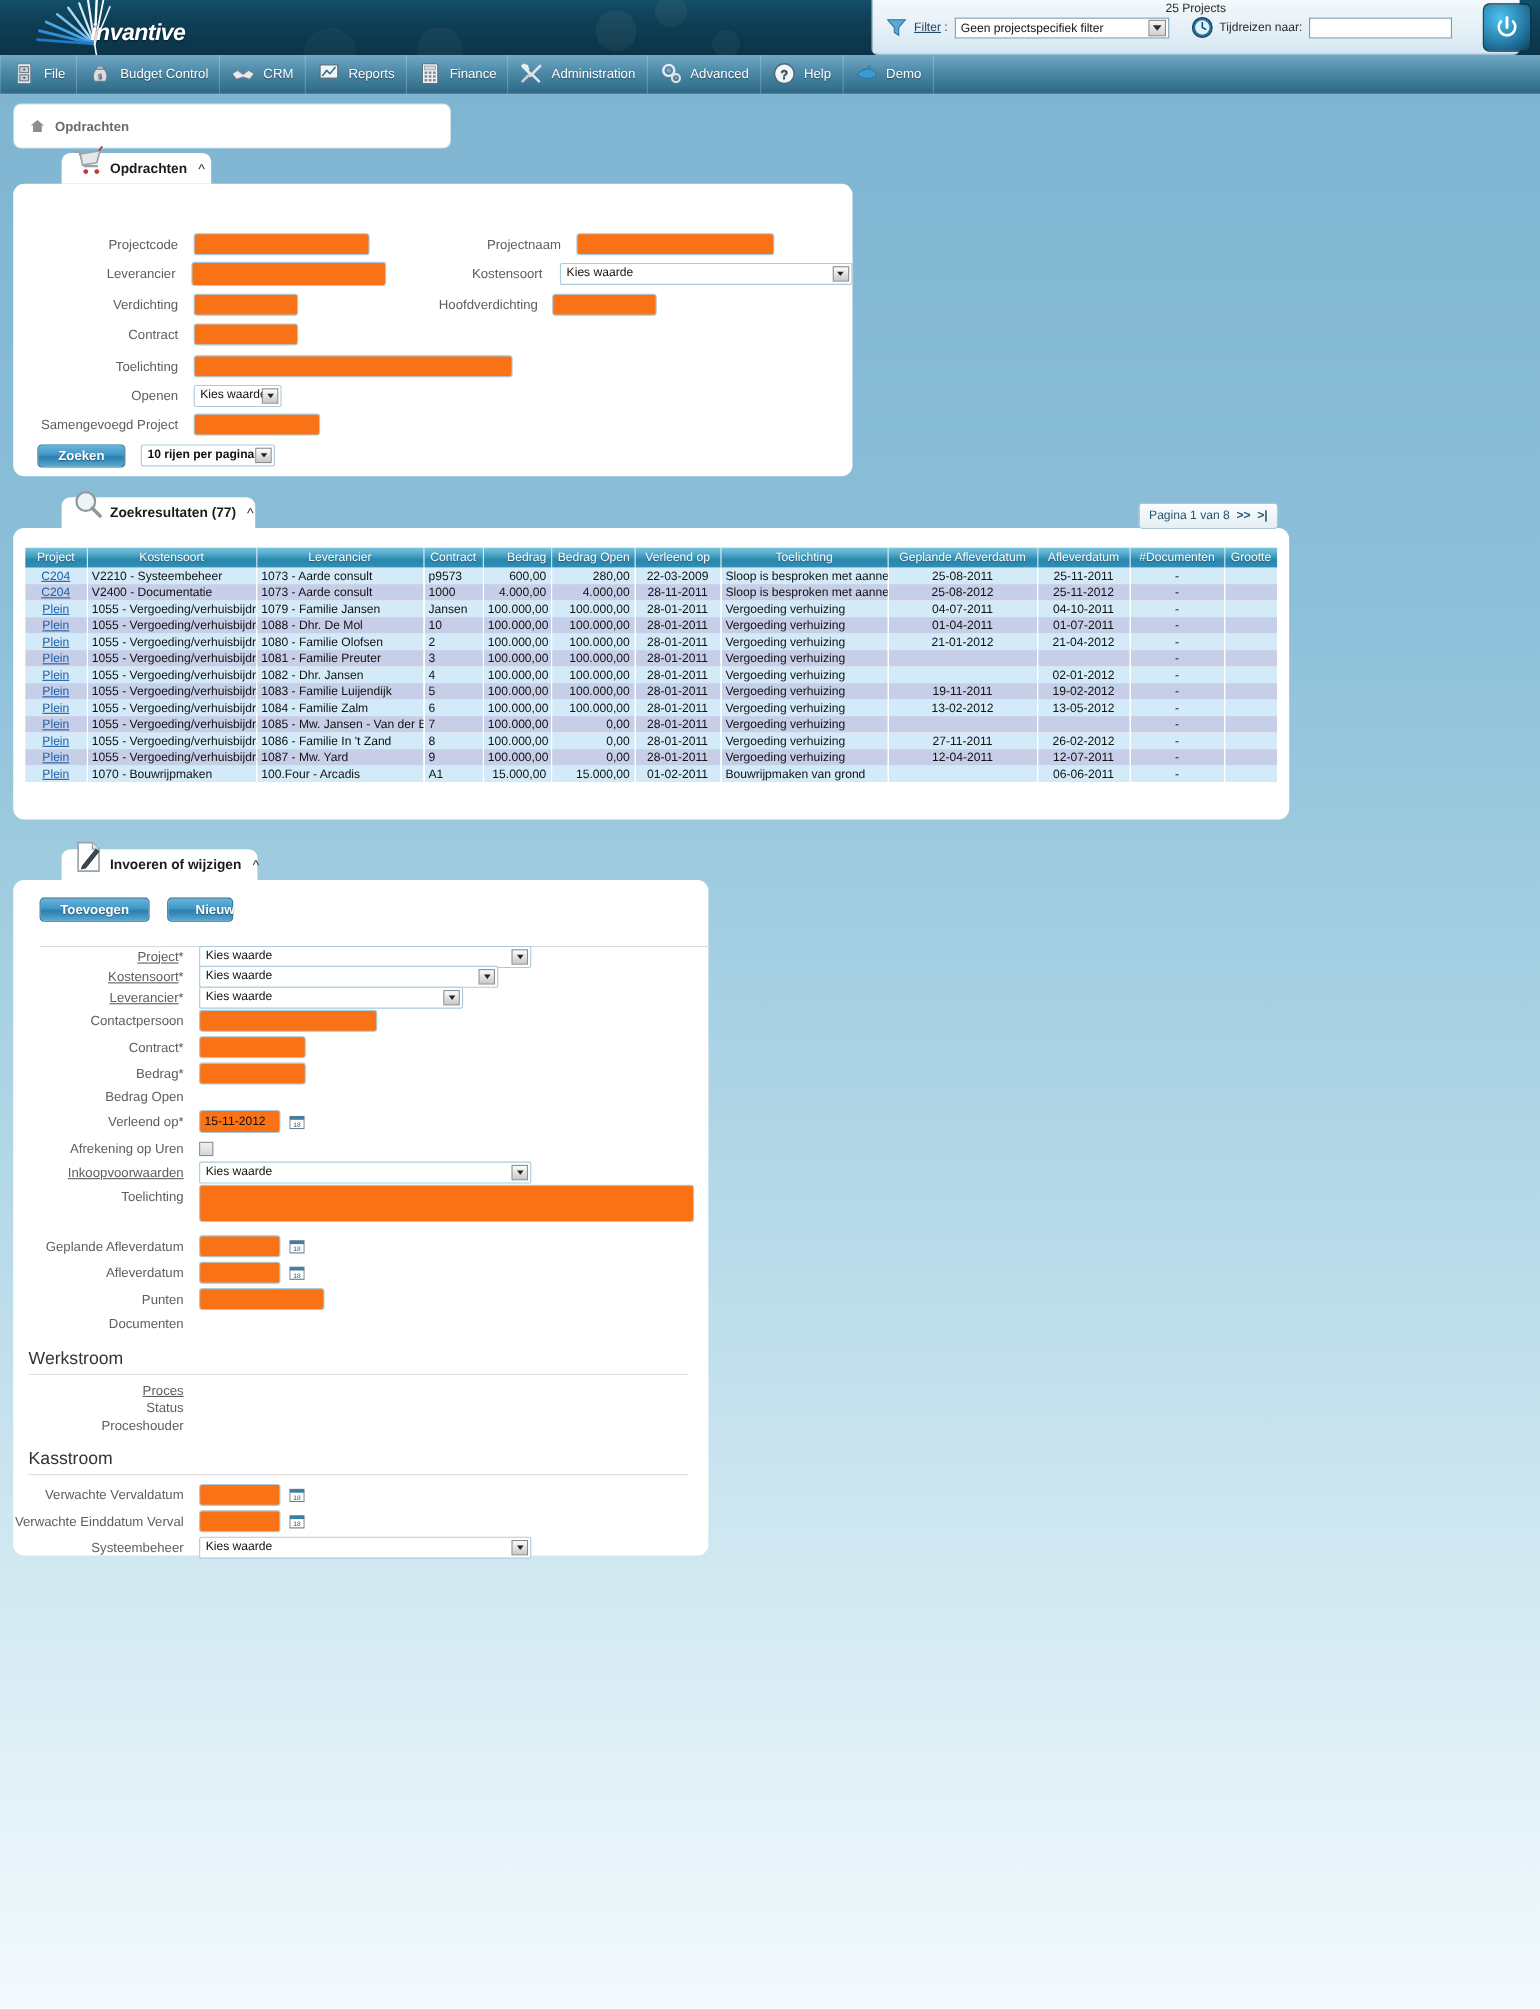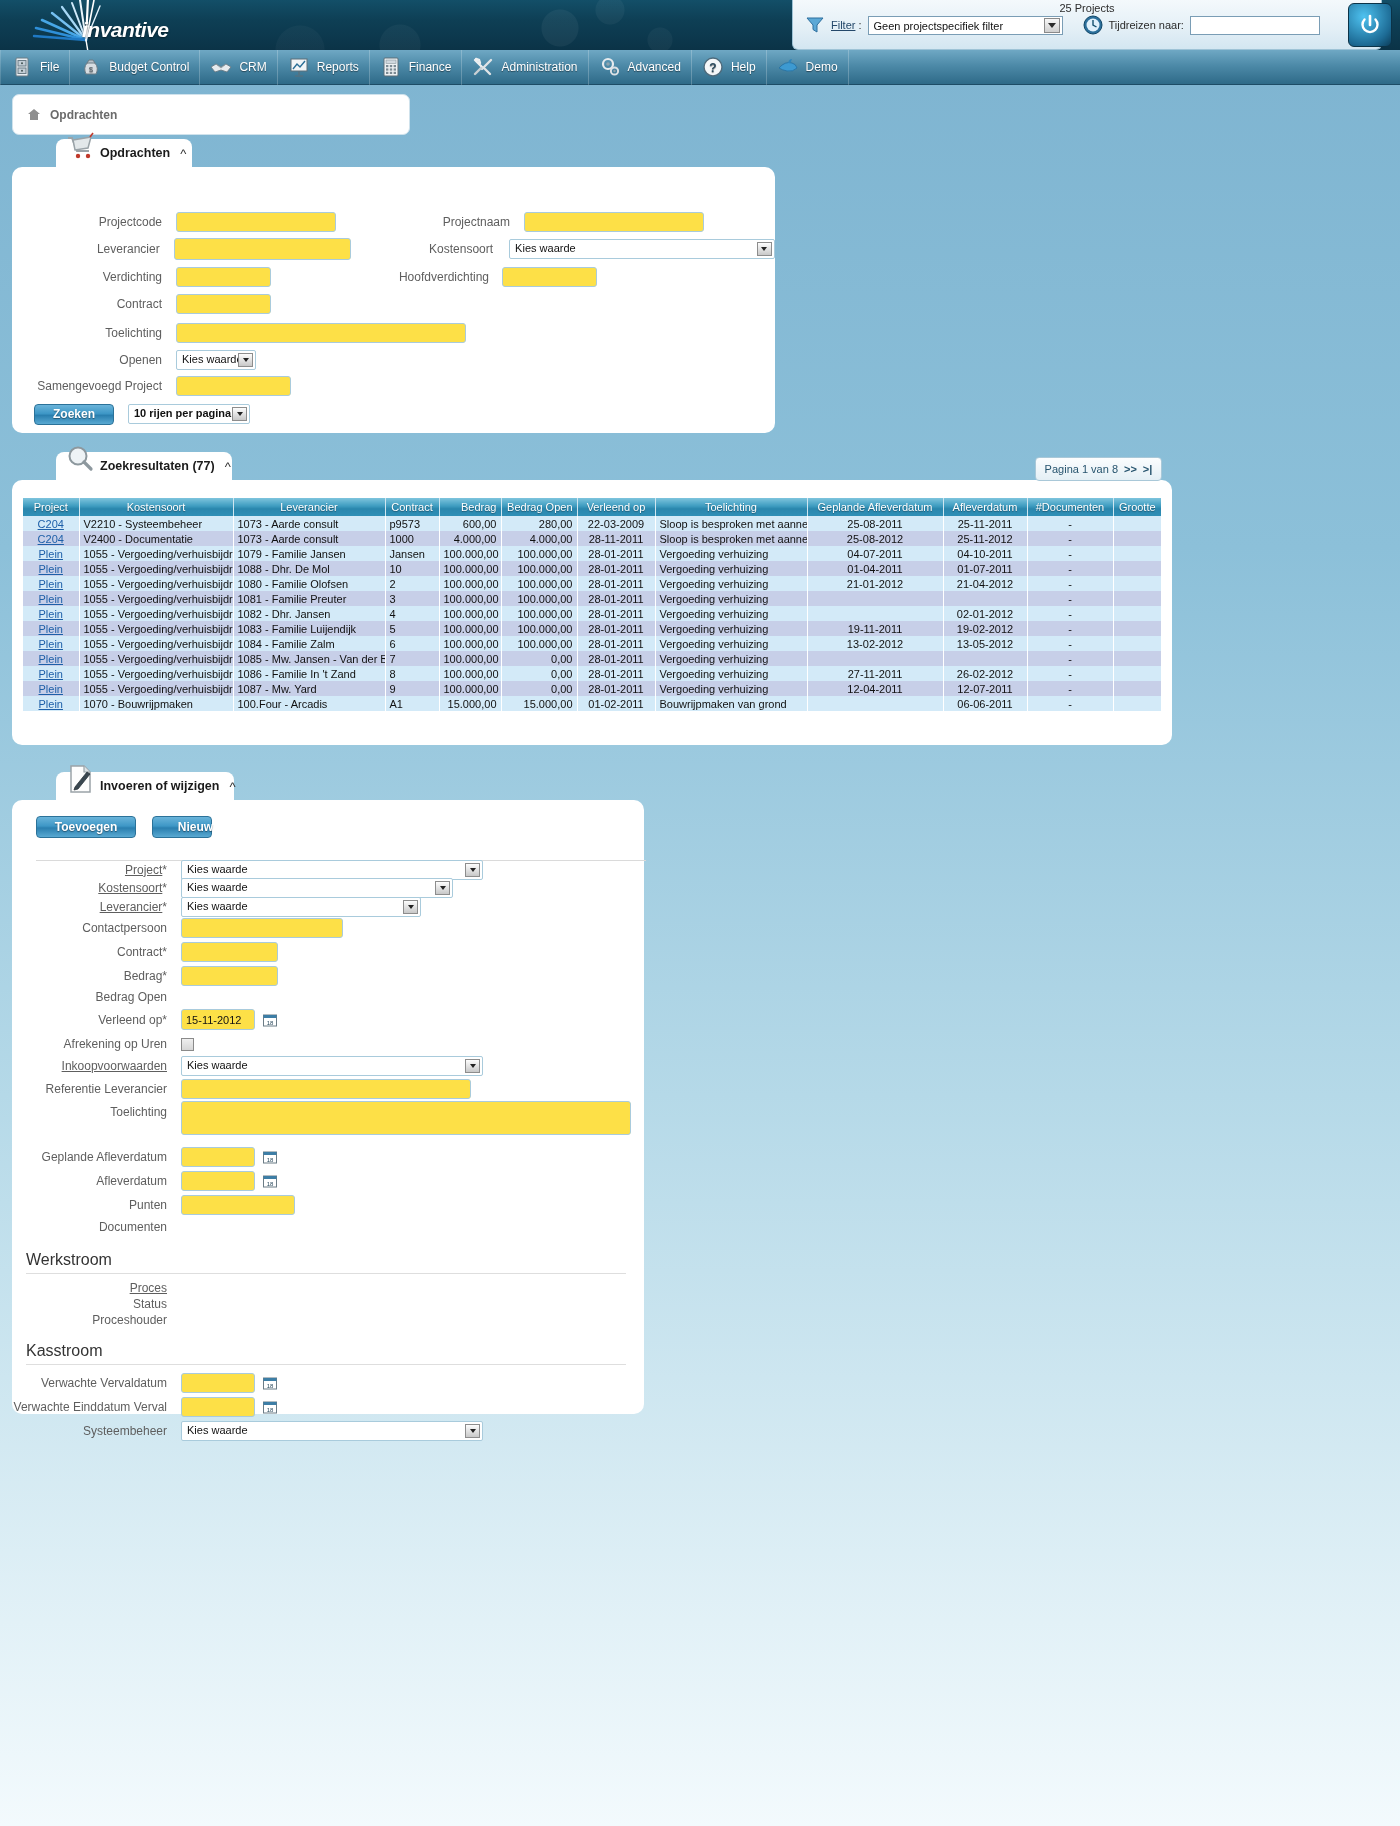--- a/index.html
+++ b/index.html
@@ -115,21 +115,21 @@
   }
   .tab .title { font-size: 12.5px; font-weight: bold; color: #1b1b1b; white-space: nowrap; }
   .tab .chev { font-size: 13px; color: #333; }
   .tab .tabicon { position: absolute; left: 8px; top: -9px; width: 32px; height: 32px; }
 
   
   #searchPanel { left: 12px; top: 167px; width: 763px; height: 266px; }
   .formrow { display: flex; align-items: center; margin-bottom: 0; }
   .lbl { font-size: 12px; color: #5e5e5e; text-align: right; }
   .inp {
-    background: #fde047; border: 1px solid #a9cbdc; border-radius: 3px; height: 20px;
+    background: #f97316; border: 1px solid #a9cbdc; border-radius: 3px; height: 20px;
     font-size: 11px; color: #111; padding: 0 4px;
   }
   .ddl {
     position: relative; background: #fff; border: 1px solid #a9cbdc; border-radius: 2px;
     height: 20px; font-size: 11px; color: #111; padding: 2px 0 0 5px;
   }
   .ddl .btn {
     position: absolute; right: 2px; top: 2px; width: 15px; height: 14px;
     background: linear-gradient(180deg,#fdfdfd,#c8c8c8);
     border: 1px solid #8d8d8d; display: flex; align-items: center; justify-content: center;
@@ -706,24 +706,20 @@
         <div class="lbl" style="width:155px;">Afrekening op Uren</div>
         <span class="chk" style="margin-left:14px;"></span>
       </div>
       <div class="formrow" style="height:22px;">
         <div class="lbl" style="width:155px;"><span class="lbl-link">Inkoopvoorwaarden</span></div>
         <div class="ddl" style="width:302px; margin-left:14px;">
           <span>Kies waarde</span>
           <span class="btn"></span>
         </div>
       </div>
-      <div class="formrow" style="height:24px;">
-        <div class="lbl" style="width:155px;">Referentie Leverancier</div>
-        <input class="inp" style="width: 290px; margin-left: 14px;" value="">
-      </div>
       <div class="formrow" style="height:44px; align-items:flex-start;">
         <div class="lbl" style="width:155px; padding-top:4px;">Toelichting</div>
         <textarea class="inp" style="width: 450px; height: 34px; margin-left: 14px; resize: none;"></textarea>
       </div>
       <div class="formrow" style="height:24px;">
         <div class="lbl" style="width:155px;">Geplande Afleverdatum</div>
         <input class="inp" style="width: 74px; margin-left: 14px;" value="">
         <svg class="calicon" viewBox="0 0 14 14">
           <rect x="0.5" y="2" width="13" height="11" fill="#fff" stroke="#6b7c86"></rect>
           <rect x="0.5" y="2" width="13" height="3" fill="#3d7ea6"></rect>

